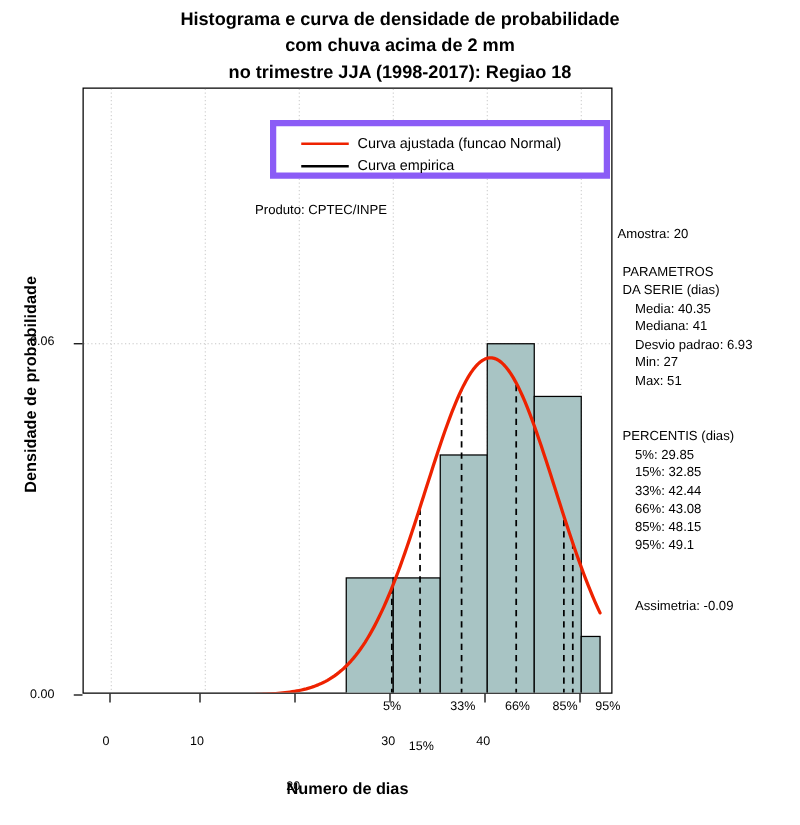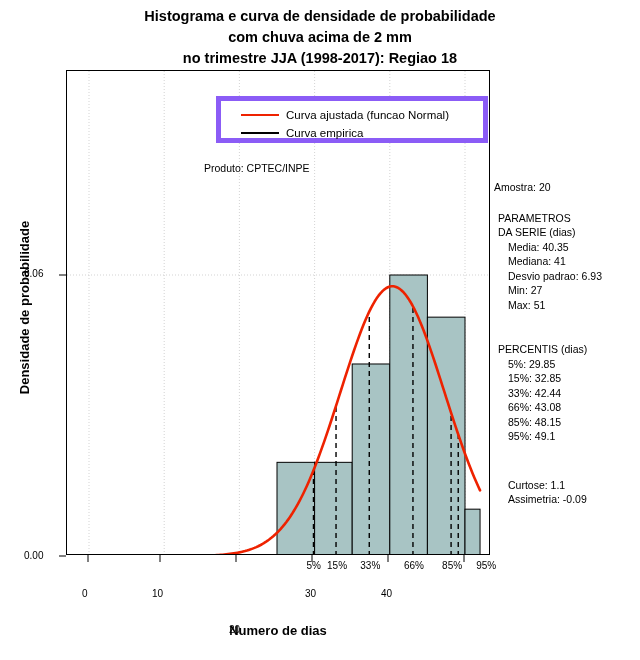--- a/index.html
+++ b/index.html
@@ -155,27 +155,26 @@
       <div>PERCENTIS (dias)</div>
       <div class="side-indent">5%: 29.85</div>
       <div class="side-indent">15%: 32.85</div>
       <div class="side-indent">33%: 42.44</div>
       <div class="side-indent">66%: 43.08</div>
       <div class="side-indent">85%: 48.15</div>
       <div class="side-indent">95%: 49.1</div>
     </div>
 
     <div class="side-foot">
-      <div>Curtose: 1.1</div>
       <div>Assimetria: -0.09</div>
     </div>
   </div>
 
   <div id="pct-labels">
       <div class="pct-axis-label" style="left: 306.472px; top: 560px;">5%</div>
-      <div class="pct-axis-label" style="left: 327.032px; top: 560px; text-align: right;">15%</div>
+      <div class="pct-axis-label" style="left: 327.032px; top: 592px; text-align: right;">15%</div>
       <div class="pct-axis-label" style="left: 360.27px; top: 560px;">33%</div>
       <div class="pct-axis-label" style="left: 403.962px; top: 560px;">66%</div>
       <div class="pct-axis-label" style="left: 442.088px; top: 560px;">85%</div>
       <div class="pct-axis-label" style="left: 454.232px; top: 560px; padding-left: 22px;">95%</div>
     </div>
 
 </div>
 
 </body></html>

